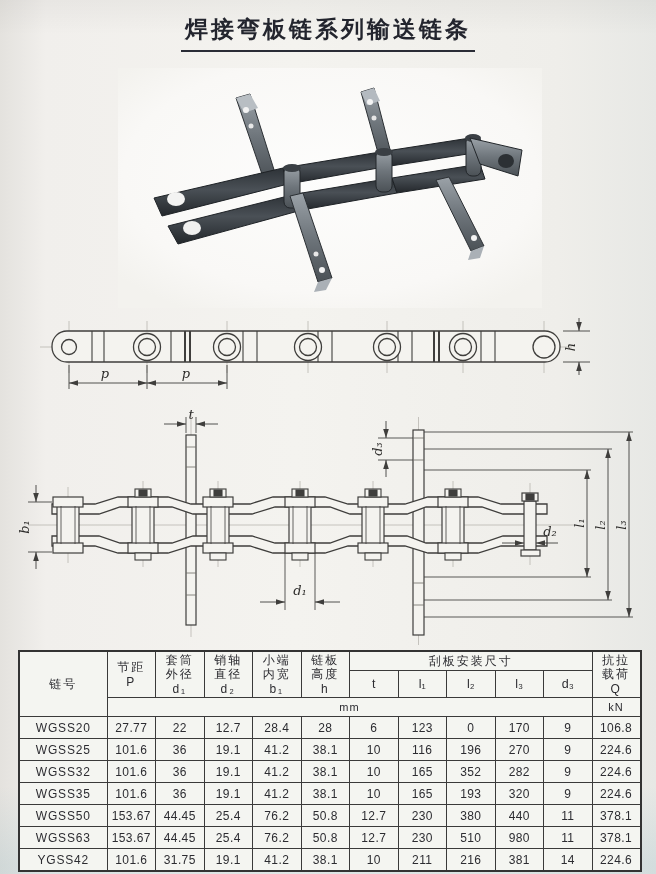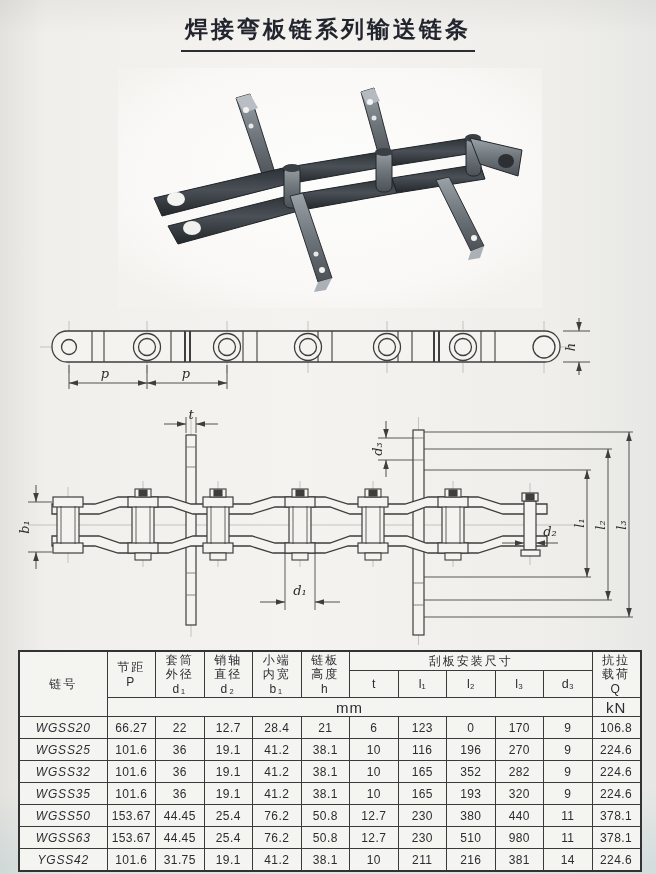--- a/index.html
+++ b/index.html
@@ -13,25 +13,25 @@
   #page-title{display:inline-block;font-size:23px;font-weight:600;letter-spacing:3px;
     color:#23252e;border-bottom:2px solid #2a2c36;padding:0 4px 5px 4px;}
   .abs{position:absolute;}
   
   #spec-table{border-collapse:collapse;table-layout:fixed;width:622px;
     font-size:12px;color:#2c2c31;background:transparent;}
   #spec-table th,#spec-table td{border:1px solid #3a3a3a;background:#f4f5f1;
     text-align:center;vertical-align:middle;padding:0 1px;font-weight:normal;}
   #spec-table{border:2px solid #333;}
   .th-multi{white-space:pre-line;line-height:1.18;font-size:12px;}
-  .unit-row th{height:18px;font-size:15px;letter-spacing:1px;}
+  .unit-row th{height:18px;font-size:11px;letter-spacing:1px;}
   .sub-row th{height:26px;font-size:12.5px;}
   .grp-row th{height:18px;letter-spacing:2px;}
   #spec-table tbody td{height:21px;letter-spacing:0.4px;font-size:12px;}
-  #spec-table tbody td:first-child{letter-spacing:0.8px;font-style:italic;}
+  #spec-table tbody td:first-child{letter-spacing:0.8px;}
   
   .dim{font-family:"DejaVu Serif",serif;font-style:italic;font-size:13px;fill:#2e2d2b;}
 </style>
 </head>
 <body>
 
 <div id="page">
 
   <div id="title-wrap">
     <span id="page-title">焊接弯板链系列输送链条</span>
@@ -378,25 +378,25 @@
           <th>d₃</th>
         </tr>
         <tr class="unit-row">
           <th colspan="10">mm</th>
           <th>kN</th>
         </tr>
       </thead>
       <tbody>
           <tr>
             <td>WGSS20</td>
-            <td>66.27</td>
+            <td>27.77</td>
             <td>22</td>
             <td>12.7</td>
             <td>28.4</td>
-            <td>21</td>
+            <td>28</td>
             <td>6</td>
             <td>123</td>
             <td>0</td>
             <td>170</td>
             <td>9</td>
             <td>106.8</td>
           </tr>
           <tr>
             <td>WGSS25</td>
             <td>101.6</td>

